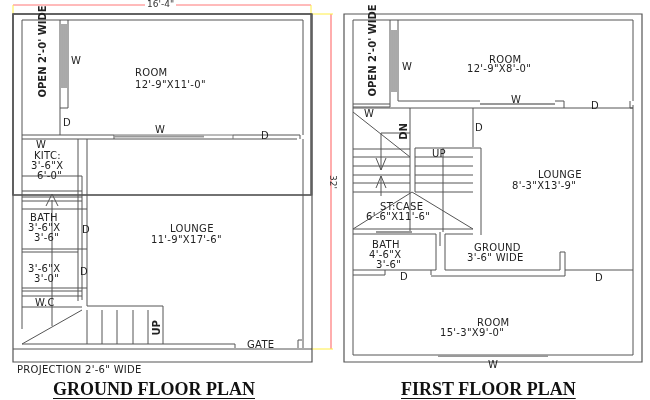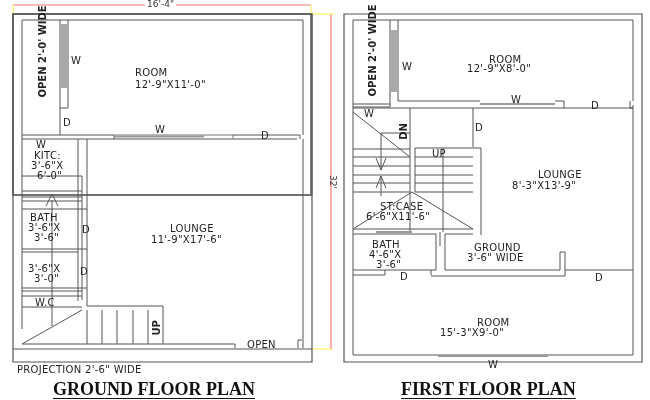--- a/index.html
+++ b/index.html
@@ -153,21 +153,21 @@
 
   <div class="lbl small" style="left:35px; top:253px;margin-top:44px;">W.C</div>
   <div class="lbl small" style="left:28px; top:263px;">3'-6"X</div>
   <div class="lbl small" style="left:34px; top:273px;">3'-0"</div>
   <div class="lbl" style="left:80px; top:266px;">D</div>
 
   <div class="lbl" style="left:170px; top:223px;">LOUNGE</div>
   <div class="lbl" style="left:151px; top:234px;">11'-9"X17'-6"</div>
 
   <div class="lbl small vert" style="left:149px; top:323px; width:14px;">UP</div>
-  <div class="lbl" style="left:247px; top:339px;">OPEN</div>
+  <div class="lbl" style="left:247px; top:339px;">GATE</div>
   <div class="lbl" style="left:17px; top:364px;">PROJECTION 2'-6" WIDE</div>
 
   <div class="title" style="left:53px; top:379px;">GROUND FLOOR PLAN</div>
 </div>
 
 <div>
   <div class="lbl vert" style="left:338px; top:57px; width:68px;">OPEN 2'-0' WIDE</div>
   <div class="lbl" style="left:402px; top:61px;">W</div>
   <div class="lbl" style="left:489px; top:54px;">ROOM</div>
   <div class="lbl" style="left:467px; top:63px;">12'-9"X8'-0"</div>

